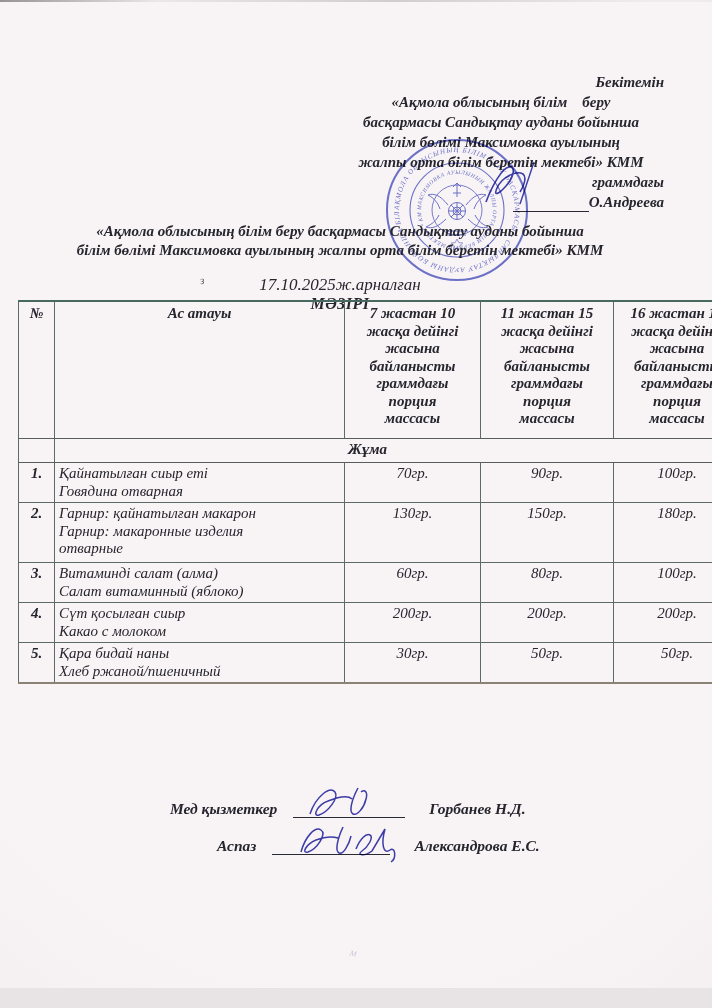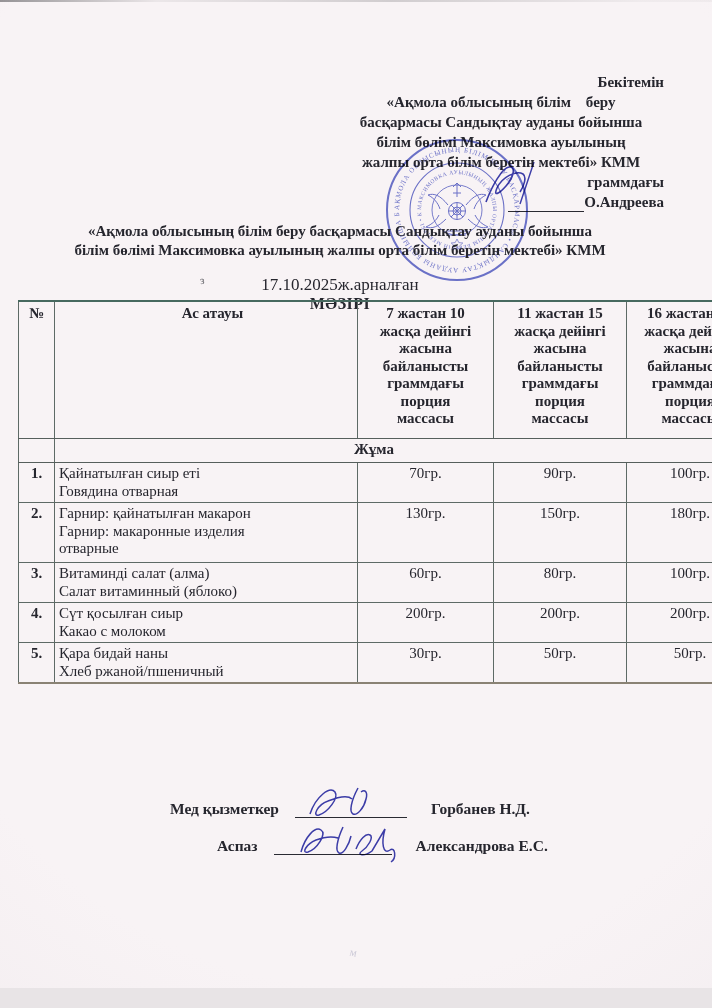--- a/index.html
+++ b/index.html
@@ -1,20 +1,21 @@
 <!DOCTYPE html>
 <html><head>
 <meta charset="utf-8">
 <style>
   html,body{margin:0;padding:0;background:#e8e4e6;}
   .page{
     position:relative;width:712px;height:988px;overflow:hidden;
     background:radial-gradient(125% 105% at 50% 42%, #f8f3f5 55%, #f1ebee 88%, #ece5e9 100%);
     font-family:"Liberation Serif","DejaVu Serif",serif;
     color:#26262e;
+    font-style:italic;
   }
   .edge-top{position:absolute;top:0;left:0;right:0;height:2px;
     background:linear-gradient(90deg,rgba(30,30,34,.45),rgba(30,30,34,.06) 22%,rgba(30,30,34,.18) 55%,rgba(30,30,34,.04) 90%);}
   
   .approval{position:absolute;left:338px;top:72px;width:326px;font-weight:bold;font-size:15px;line-height:20px;}
   .approval .c{text-align:center;}
   .approval .r{text-align:right;}
   .sigline-row{display:flex;justify-content:flex-end;align-items:flex-end;}
   .uline{display:inline-block;border-bottom:1.6px solid #2a2a32;height:14px;}
   
@@ -104,21 +105,21 @@
     <div class="b1">білім бөлімі Максимовка ауылының жалпы орта білім беретін мектебі» КММ</div>
     <div class="d">17.10.2025ж.арналған</div>
     <div class="menu-title">МӘЗІРІ</div>
   </div>
   <div class="margin-mark">з</div>
 
   <table class="menu">
     <tbody>
         <tr class="hdr">
       <td class="colno">№</td>
-      <td class="colname" style="text-align:center;padding-left:17px">Ас атауы</td>
+      <td class="colname" style="text-align:center;padding-left:4px">Ас атауы</td>
       <td class="colg">7 жастан 10
 жасқа дейінгі
 жасына
 байланысты
 граммдағы
 порция
 массасы</td>
       <td class="colg2">11 жастан 15
 жасқа дейінгі
 жасына

